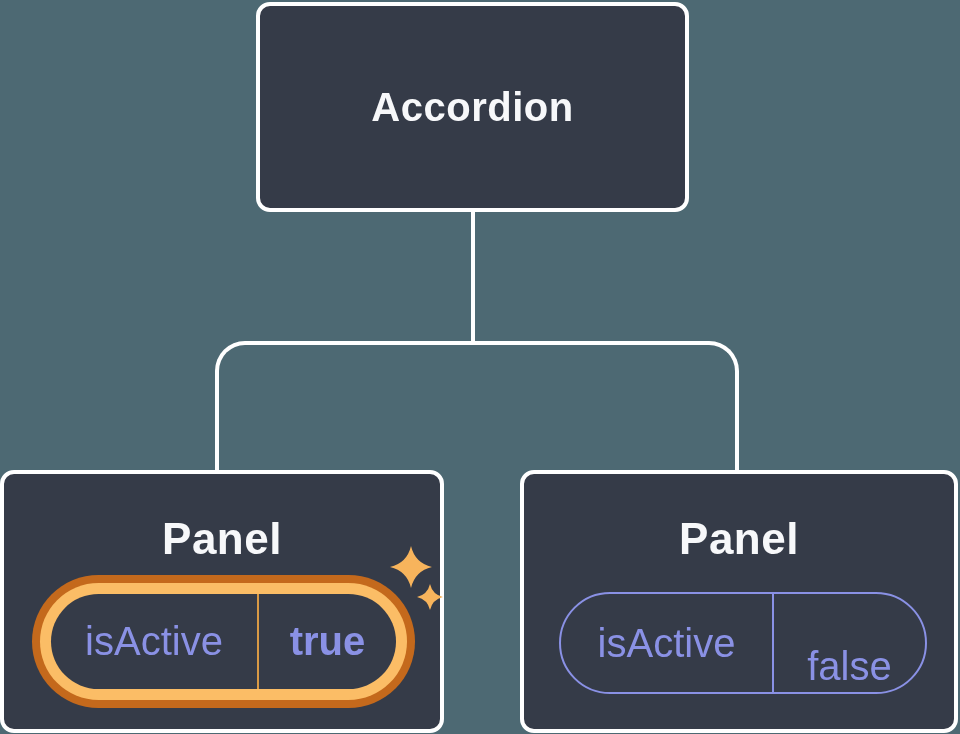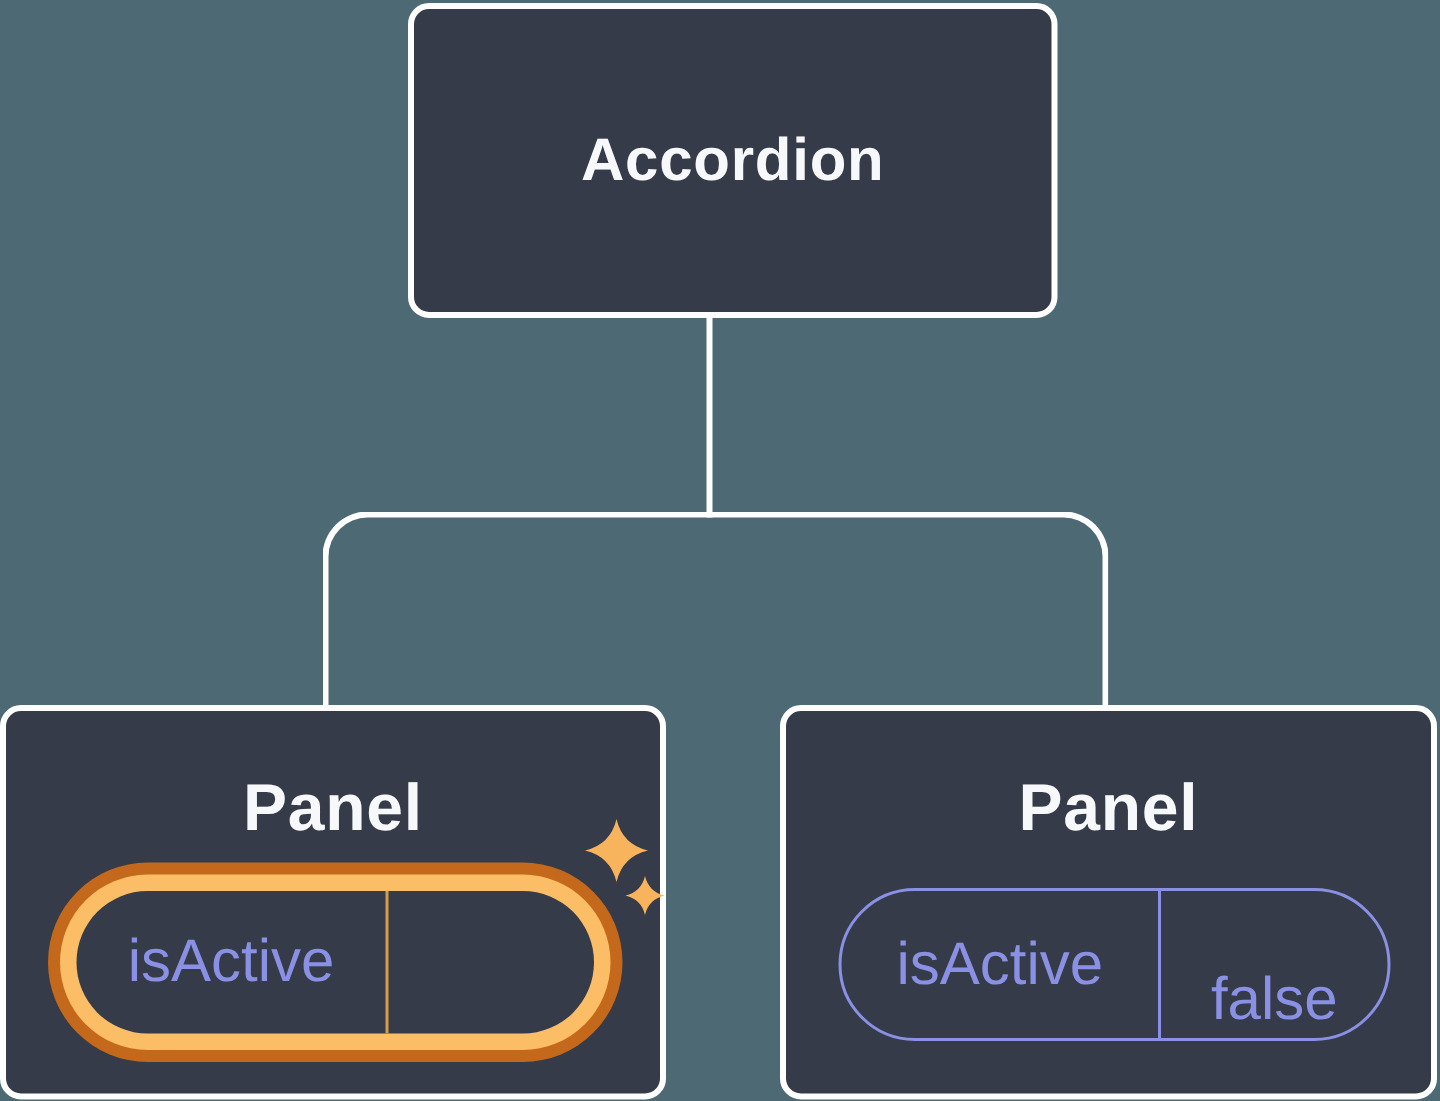--- a/index.html
+++ b/index.html
@@ -13,21 +13,21 @@
   }
   
   .node {
     position: absolute;
     background: var(--box);
     border: 4px solid var(--line);
     border-radius: 14px;
     box-sizing: border-box;
   }
   .root-node {
-    left: 272px; top: 2px;
+    left: 256px; top: 2px;
     width: 433px; height: 210px;
     display: flex; align-items: center; justify-content: center;
   }
   .node-label {
     color: var(--text);
     font-size: 40px;
     font-weight: 600;
     letter-spacing: 0.5px;
   }
   
@@ -128,20 +128,21 @@
   <div class="bracket"></div>
 
   <div class="node panel-left">
     <div class="panel-title">Panel</div>
 
     <div class="pill-active">
       <div class="pill-glow">
         <div class="pill-core">
           <div class="pill-cell cell-key">isActive</div>
           <div class="divider-orange"></div>
+          <div class="pill-cell cell-val">true</div>
         </div>
       </div>
     </div>
 
     <svg class="sparkles" viewBox="0 0 58 70" xmlns="http://www.w3.org/2000/svg">
       <path d="M24 3 Q28 20 45 24 Q28 28 24 45 Q20 28 3 24 Q20 20 24 3 Z"></path>
       <path d="M43 41 Q45.5 51.5 56 54 Q45.5 56.5 43 67 Q40.5 56.5 30 54 Q40.5 51.5 43 41 Z"></path>
     </svg>
   </div>
 

